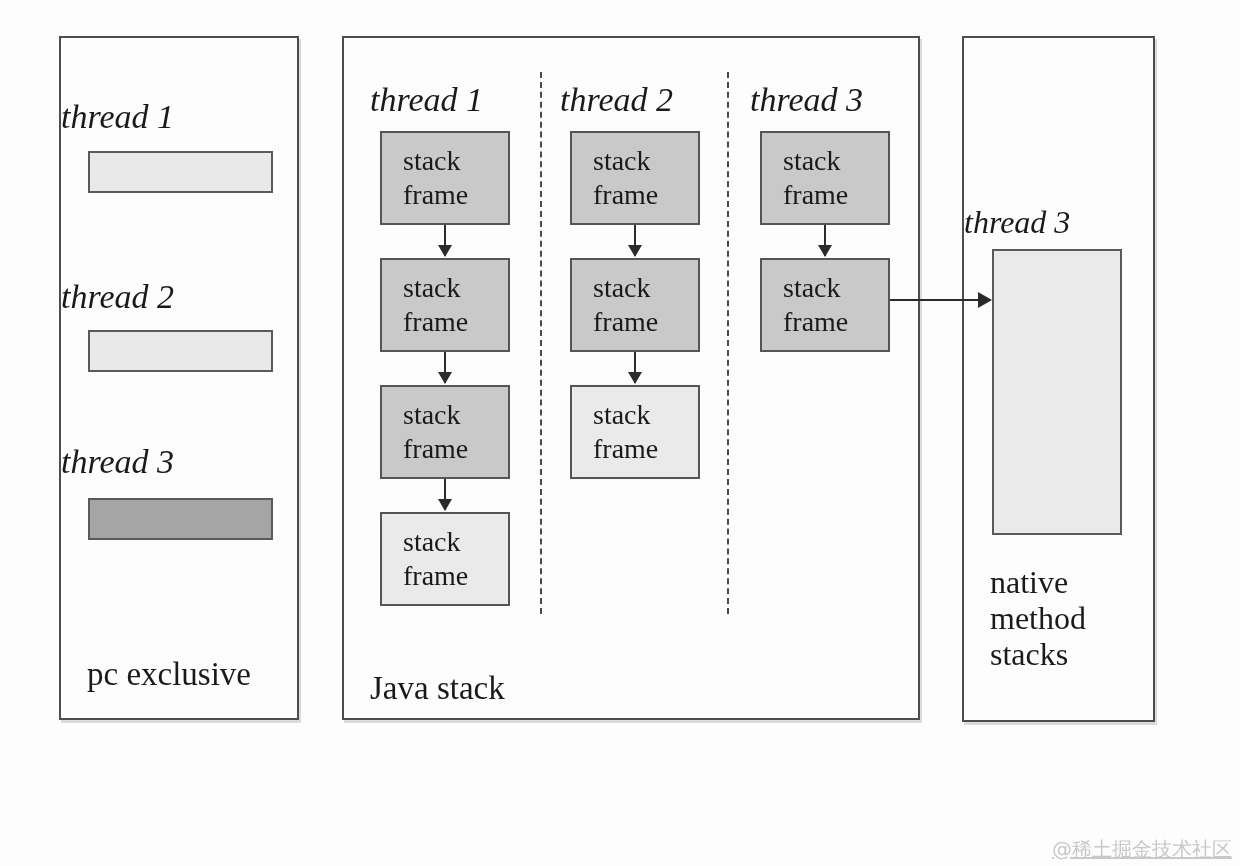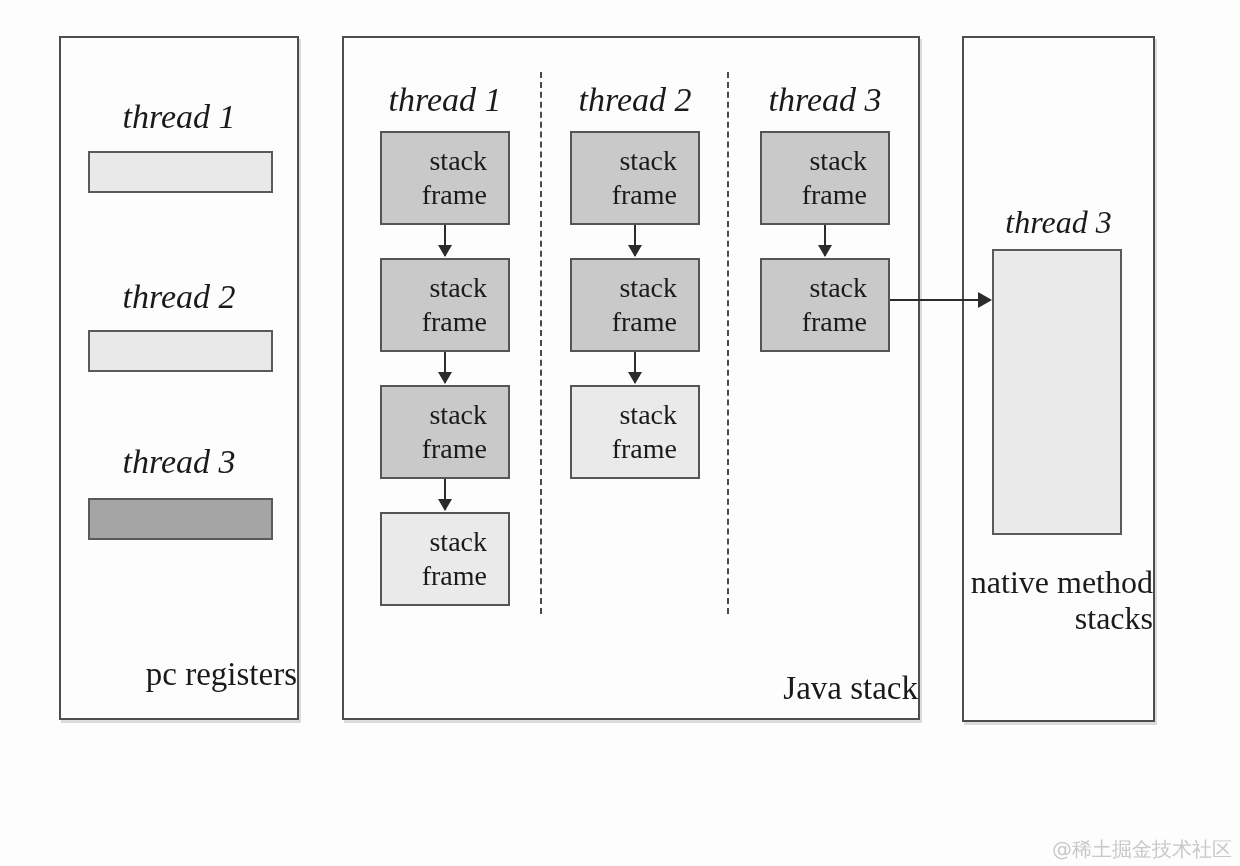--- a/index.html
+++ b/index.html
@@ -15,37 +15,37 @@
   .canvas{
     position:relative;width:1240px;height:866px;background:#fdfdfd;
     font-family:"Liberation Serif","DejaVu Serif",serif;color:#1a1a1a;
     overflow:hidden;
   }
   .panel{
     position:absolute;border:2px solid var(--border);background:#fdfdfd;
     box-sizing:border-box;box-shadow:2px 3px 0 rgba(120,120,120,.25);
   }
   .thread-label{
-    position:absolute;left:0;right:0;text-align:center;
+    position:absolute;left:0;right:0;text-align:left;
     font-style:italic;font-size:34px;line-height:1;white-space:nowrap;
   }
   .panel-label{
-    position:absolute;left:0;right:0;text-align:right;
-    font-size:33px;line-height:1.12;
+    position:absolute;left:0;right:0;text-align:left;
+    font-size:33px;line-height:1.12;padding-left:26px;
   }
   .pc-bar{
     position:absolute;box-sizing:border-box;border:2px solid #5a5a5a;
     width:185px;left:27px;height:42px;
   }
   .pc-bar.light{background:var(--bar-light);}
   .pc-bar.dark{background:var(--bar-dark);}
   .frame{
     position:absolute;box-sizing:border-box;border:2px solid #555;
     width:130px;height:94px;display:flex;align-items:center;justify-content:center;
-    text-align:right;font-size:28px;line-height:1.22;
+    text-align:left;font-size:28px;line-height:1.22;
   }
   .frame span{display:block;width:84px;}
   .frame.dark{background:var(--frame-dark);}
   .frame.light{background:var(--frame-light);}
   .vconnector{position:absolute;width:2px;background:var(--line);}
   .vconnector::after{
     content:"";position:absolute;left:-6px;bottom:-1px;
     border-left:7px solid transparent;border-right:7px solid transparent;
     border-top:12px solid var(--line);
   }
@@ -59,39 +59,39 @@
   .native-box{
     position:absolute;box-sizing:border-box;border:2px solid #5a5a5a;
     background:var(--frame-light);
   }
   .caption{
     position:absolute;left:0;right:0;top:800px;text-align:center;
     font-weight:bold;font-size:25px;
   }
   .watermark{
     position:absolute;right:8px;top:836px;font-size:20px;
-    color:var(--watermark);font-family:"DejaVu Sans",sans-serif;
+    color:var(--watermark);font-family:"DejaVu Sans",sans-serif;text-decoration:underline;
   }
 </style>
 </head>
 <body>
 
 <div class="canvas">
 
   <div class="panel" style="left:59px;top:36px;width:240px;height:684px;">
     <div class="thread-label" style="top:62px;">thread 1</div>
     <div class="pc-bar light" style="top:113px;"></div>
 
     <div class="thread-label" style="top:242px;">thread 2</div>
     <div class="pc-bar light" style="top:292px;"></div>
 
     <div class="thread-label" style="top:407px;">thread 3</div>
     <div class="pc-bar dark" style="top:460px;"></div>
 
-    <div class="panel-label" style="top:618px;">pc registers</div>
+    <div class="panel-label" style="top:618px;">pc exclusive</div>
   </div>
 
   <div class="panel" style="left:342px;top:36px;width:578px;height:684px;">
 
     <div class="dashed-sep" style="left:196px;top:34px;height:542px;"></div>
     <div class="dashed-sep" style="left:383px;top:34px;height:542px;"></div>
 
     <div class="thread-label" style="top:45px;left:26px;right:auto;width:150px;">thread 1</div>
     <div class="thread-label" style="top:45px;left:216px;right:auto;width:150px;">thread 2</div>
     <div class="thread-label" style="top:45px;left:406px;right:auto;width:150px;">thread 3</div>

